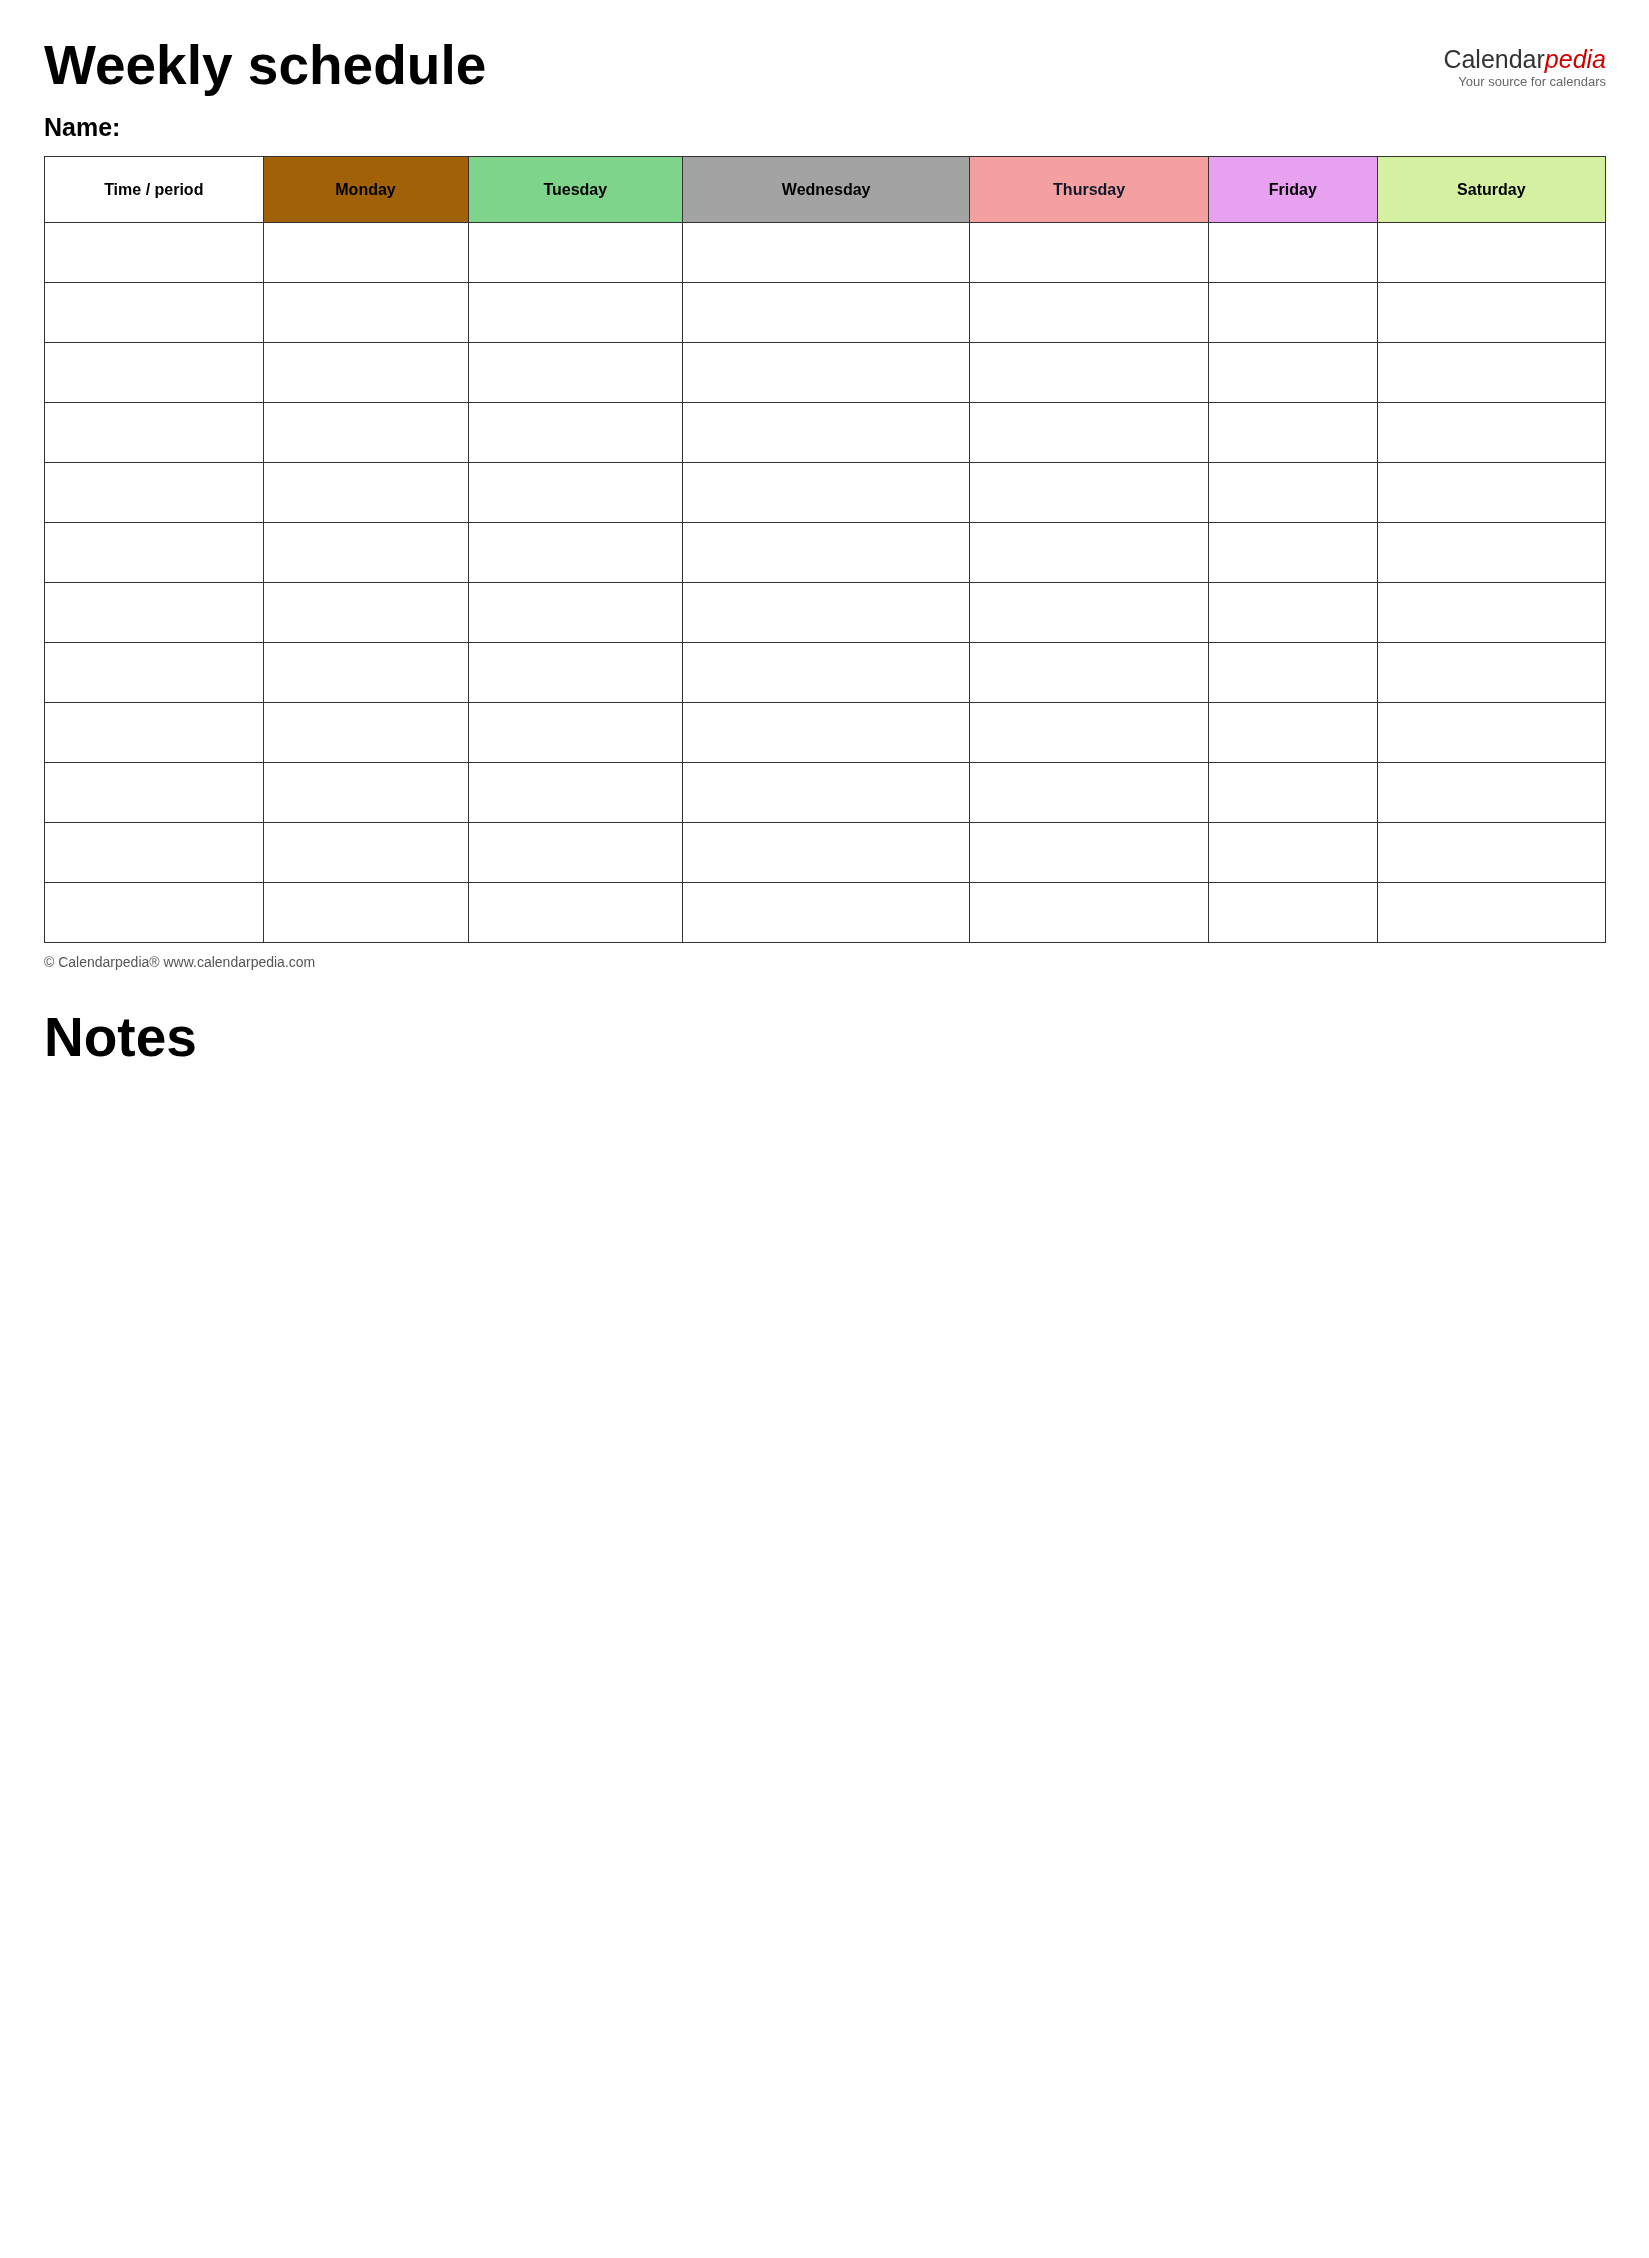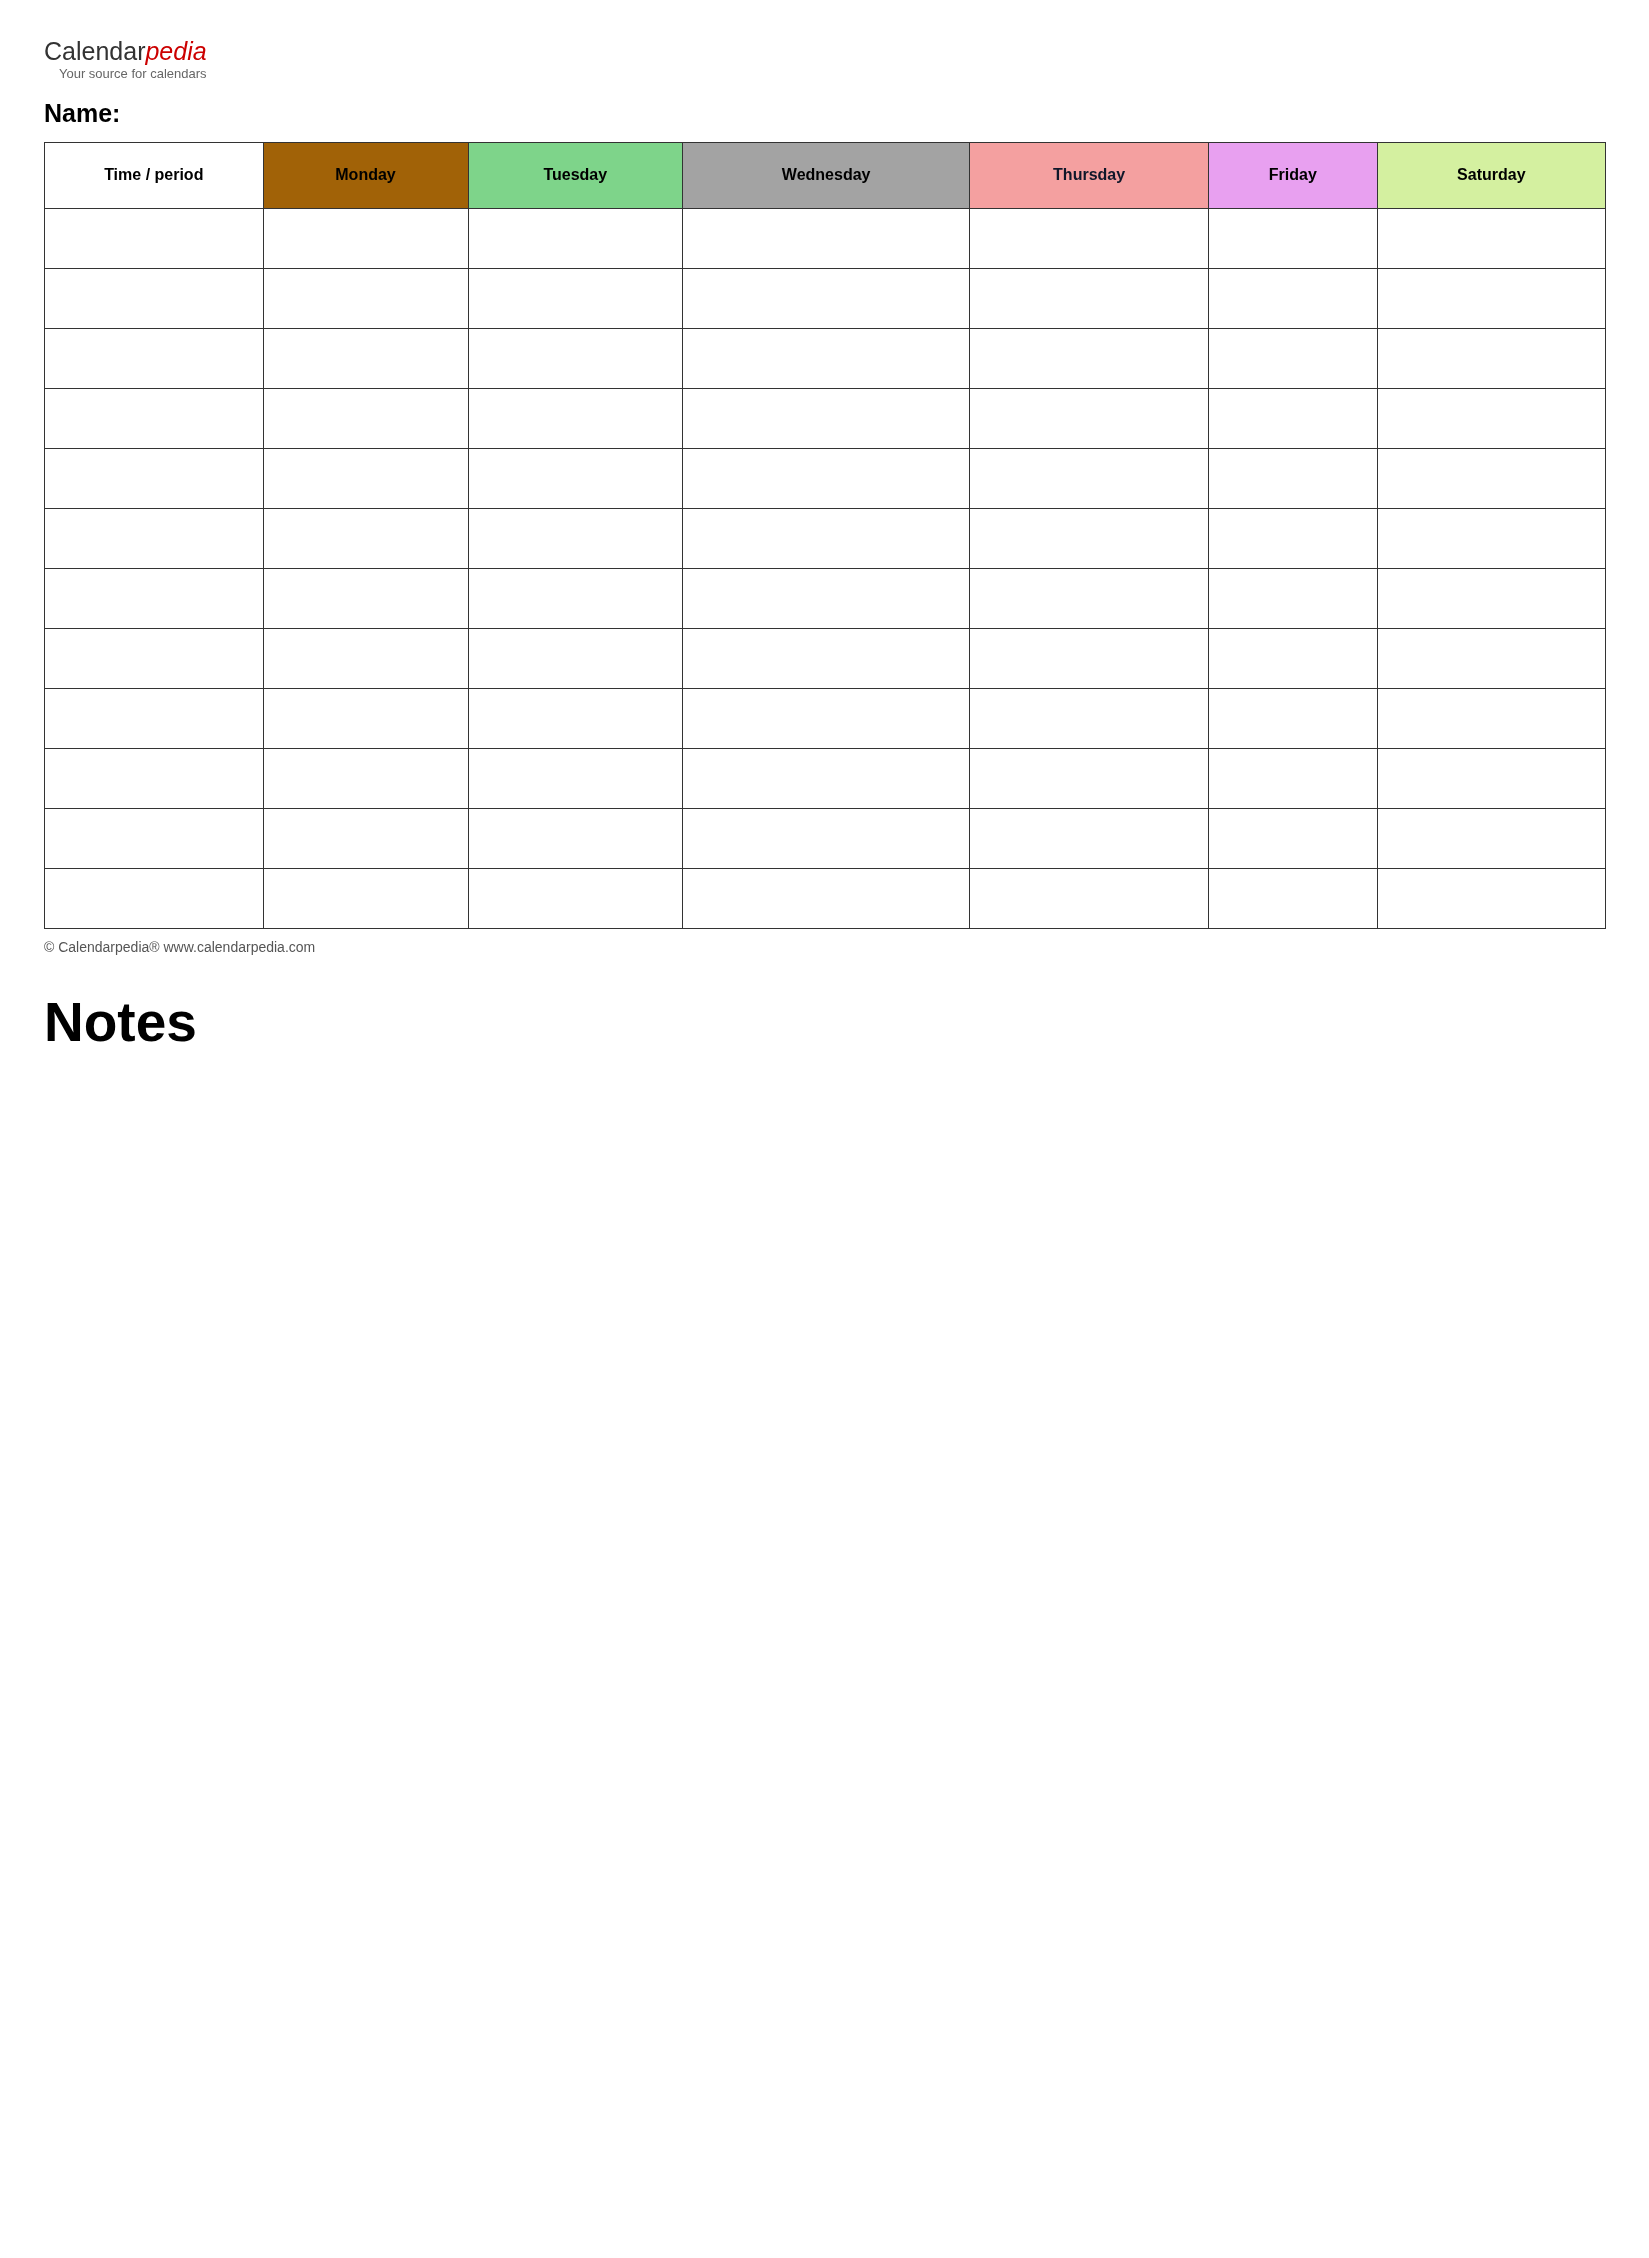--- a/index.html
+++ b/index.html
@@ -25,21 +25,21 @@
 
     .page-title {
       font-size: 55px;
       font-weight: 900;
       color: #000000;
       line-height: 1.1;
     }
 
     .brand-logo {
       text-align: right;
-      margin-top: 2px;
+      margin-top: 10px;
     }
 
     .brand-name {
       font-size: 25px;
       color: #333;
     }
 
     .brand-name span.pedia {
       font-style: italic;
       color: #cc0000;
@@ -134,20 +134,21 @@
       font-size: 55px;
       font-weight: 900;
       color: #000;
       margin-top: 8.8px;
     }
   </style>
 </head>
 <body>
 
 <div class="header-area">
+  <h1 class="page-title">Weekly schedule</h1>
   <div class="brand-logo">
     <div class="brand-name">
       <span>Calendar</span><span class="pedia">pedia</span>
     </div>
     <span class="brand-tagline">Your source for calendars</span>
   </div>
 </div>
 
 <div class="name-label">Name:</div>
 

